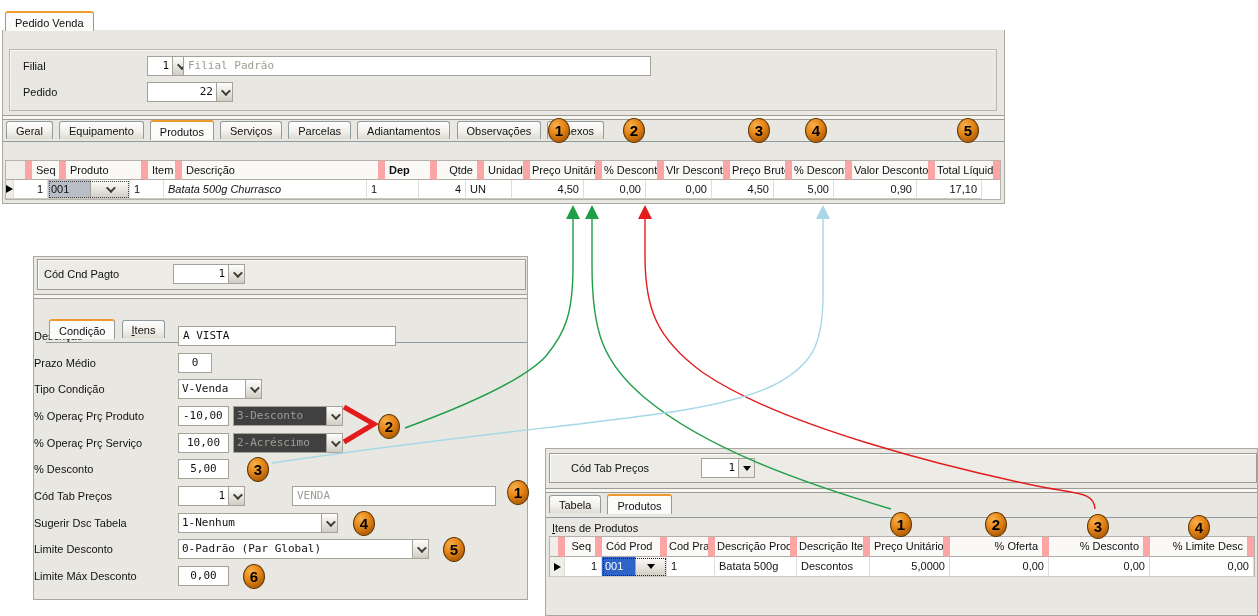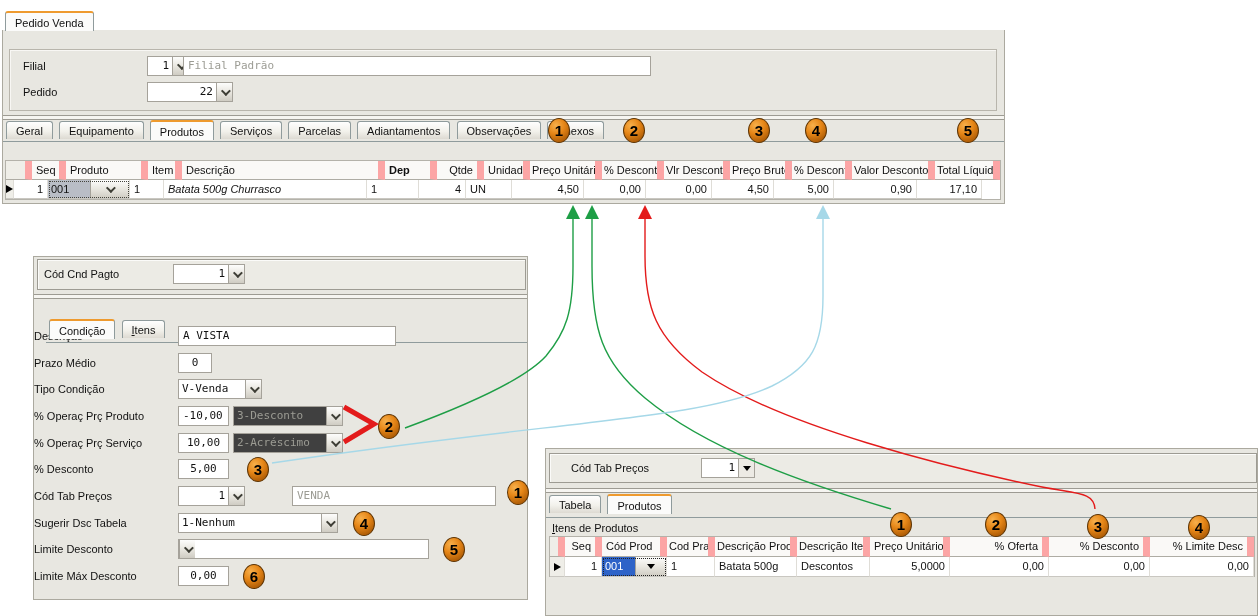--- a/index.html
+++ b/index.html
@@ -227,20 +227,21 @@
     <div class="combo" style="left:144px;top:256px;width:160px;">
       <span class="cval mono">1-Nenhum</span>
       <span class="cbtn">
           <i class="chev"></i>
         </span>
     </div>
     <div class="badge" style="left:319px;top:254px;">4</div>
 
     <span class="lbl" style="left:0;top:286px;width:140px;">Limite Desconto</span>
     <div class="combo" style="left:144px;top:282px;width:251px;">
+      <span class="cval mono">0-Padrão (Par Global)</span>
       <span class="cbtn">
           <i class="chev"></i>
         </span>
     </div>
     <div class="badge" style="left:409px;top:280px;">5</div>
 
     <span class="lbl" style="left:0;top:313px;width:140px;">Limite Máx Desconto</span>
     <div class="edit mono" style="left:144px;top:309px;width:51px;text-align:center;">0,00</div>
     <div class="badge" style="left:209px;top:307px;">6</div>
   </div>

